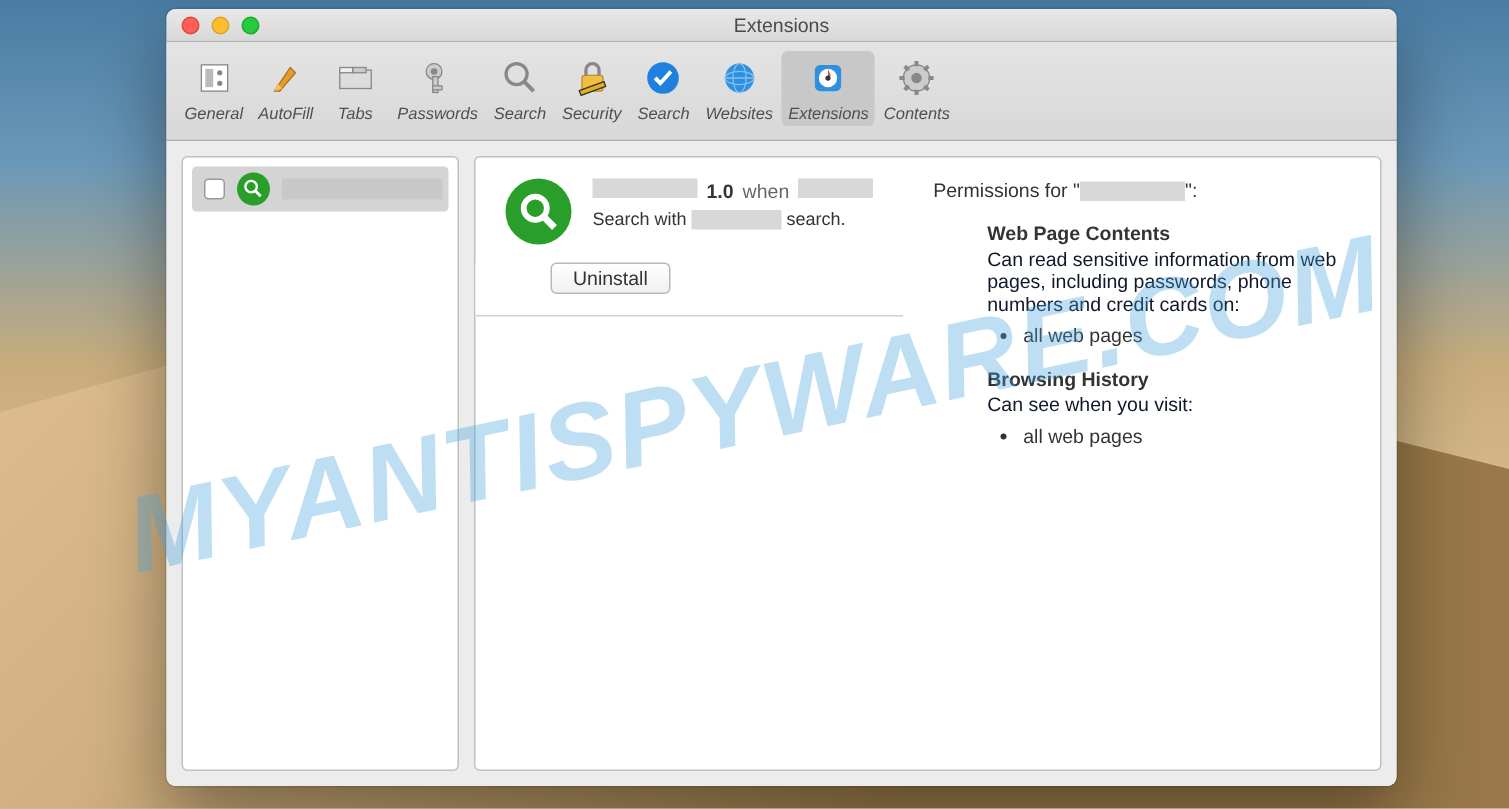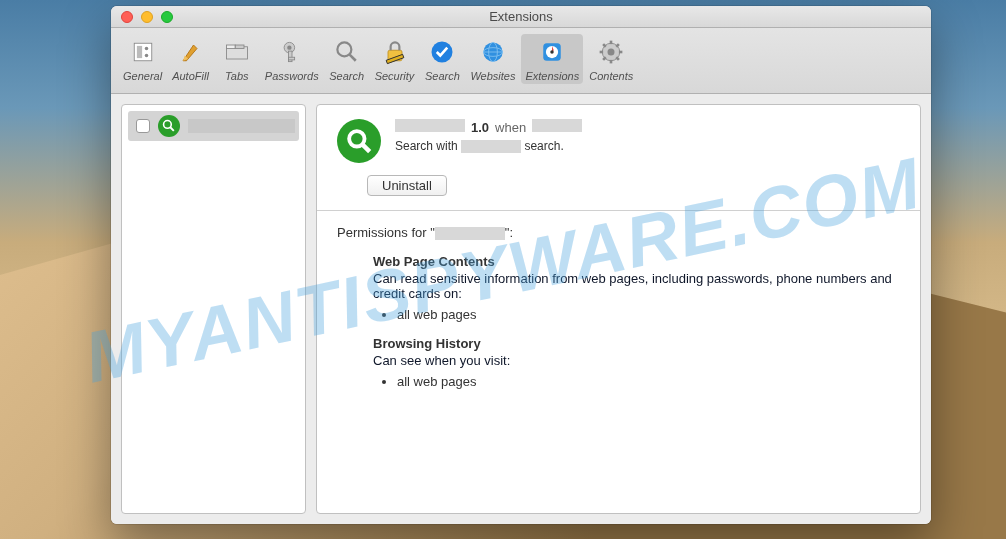--- a/index.html
+++ b/index.html
@@ -152,21 +152,21 @@
       flex: 1;
       height: 14px;
       background: #c8c8c8;
     }
     .detail {
       flex: 1;
       background: #fff;
       border: 1px solid #c0c0c0;
       border-radius: 4px;
       display: flex;
-      flex-direction: column;
+      flex-direction: row;
     }
     .detail-header {
       padding: 14px 20px 12px 20px;
       display: flex;
       gap: 14px;
       border-bottom: 1px solid #d0d0d0;
     }
     .detail-icon {
       width: 44px;
       height: 44px;

